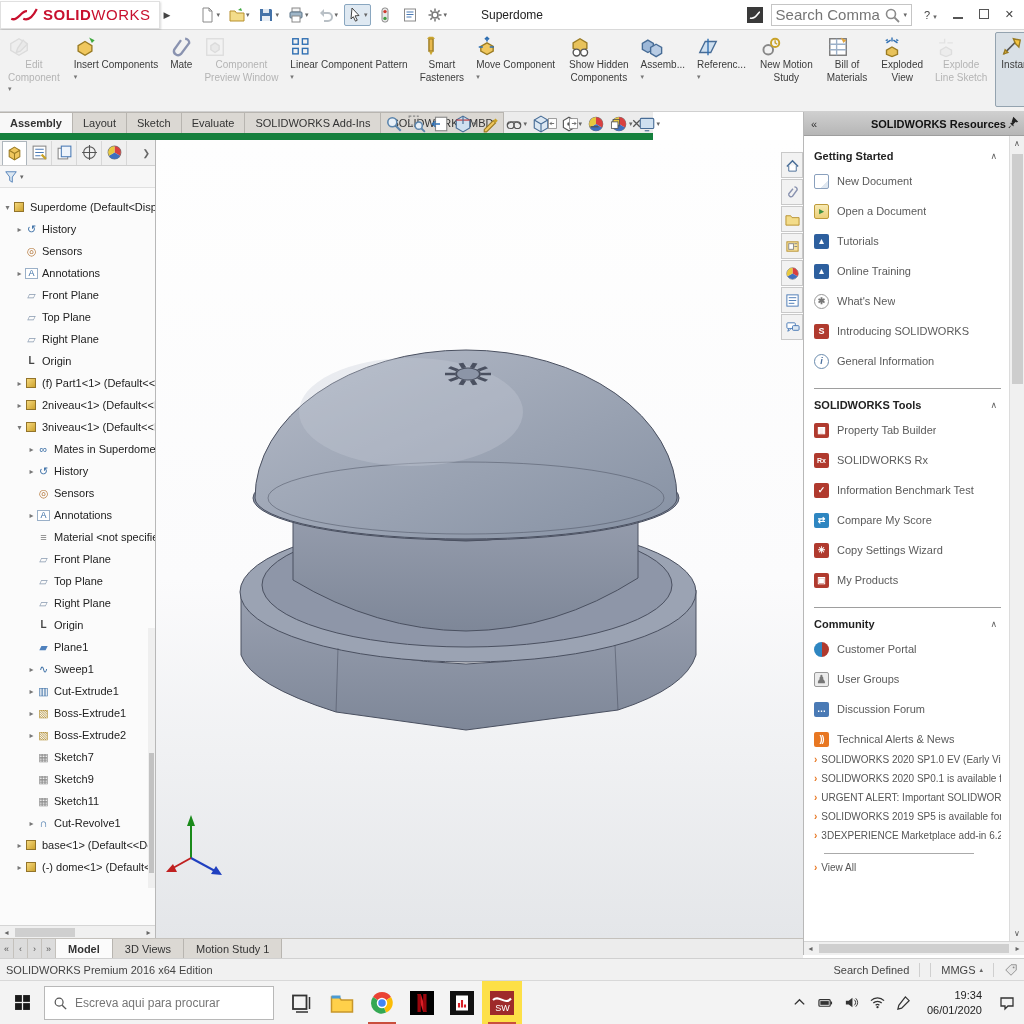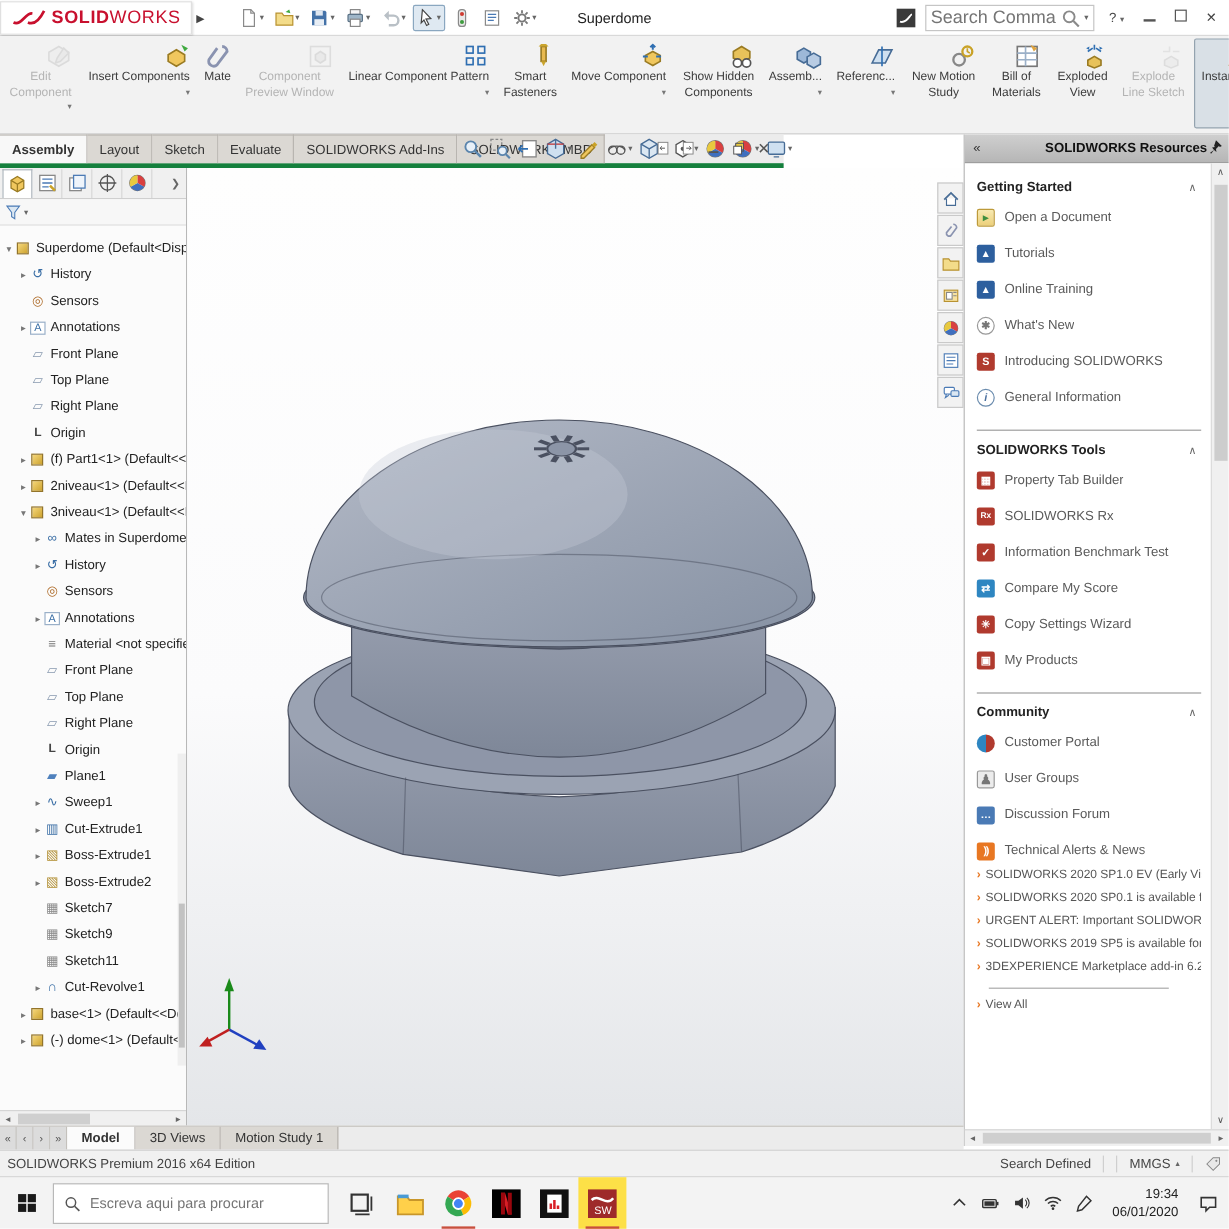--- a/index.html
+++ b/index.html
@@ -24,31 +24,31 @@
   #search-box{display:flex;align-items:center;border:1px solid #c5c5c5;background:#fff;height:22px;padding:0 4px;gap:4px}
   #search-box input{border:none;outline:none;width:104px;font-size:15px;color:#555;font-family:"Liberation Sans",sans-serif}
   .tb-ctl{font-size:11px;color:#444;padding:0 4px}
   .win-glyph{width:10px;height:10px;display:inline-block;border:1px solid #555}
   .min-glyph{width:10px;height:1px;display:inline-block;border-bottom:2px solid #555}
 
   
   #ribbon{position:absolute;top:30px;left:0;width:1024px;height:82px;background:#f2f2f2;border-bottom:1px solid #d0d0d0;display:flex;align-items:stretch;padding:2px 2px 4px 2px}
   .rgroup{display:flex;align-items:stretch}
   .rsep{width:1px;background:#d8d8d8;margin:4px 1px}
-  .rbtn{display:flex;flex-direction:column;align-items:flex-end;justify-content:flex-start;padding:3px 5px 1px 5px;border:1px solid transparent;border-radius:2px;text-align:center}
+  .rbtn{display:flex;flex-direction:column;align-items:flex-start;justify-content:flex-start;padding:3px 5px 1px 5px;border:1px solid transparent;border-radius:2px;text-align:center}
   .rbtn .ric{width:22px;height:22px;margin-bottom:1px}
   .rbtn .ric svg{width:100%;height:100%}
   .rlines{font-size:10px;line-height:1.25;color:#3c3c3c;white-space:nowrap}
   .rbtn.disabled .rlines{color:#b4b4b4}
   .rbtn.disabled .ric{opacity:.4}
   .rbtn.active{background:#d9e0e6;border:1px solid #94a3af}
   .rcaret{font-size:7px;color:#777;margin-top:1px}
 
   
-  #tabrow{position:absolute;top:112px;left:0;width:653px;height:28px;background:#ececec;border-bottom:4px solid #15803d}
+  #tabrow{position:absolute;top:112px;left:0;width:653px;height:28px;background:#ececec;border-bottom:7px solid #15803d}
   #ctabs{display:flex;height:100%;align-items:stretch}
   .ctab{display:flex;align-items:center;padding:0 10px;background:#dbd8d3;border-right:1px solid #b8b5b0;border-top:1px solid #b8b5b0;color:#333;font-size:11px;white-space:nowrap}
   .ctab.active{background:#f8f8f8;font-weight:bold;border-top:1px solid #b8b5b0}
   #headsup{position:absolute;left:385px;top:3px;display:flex;align-items:center;gap:5px}
   .hu-btn{display:flex;align-items:center;gap:1px}
   .hu-ic{width:18px;height:18px;display:inline-block}
   .hu-ic svg{width:100%;height:100%}
   .hu-caret{font-size:7px;color:#666}
   #docwin-ctls{position:absolute;right:10px;top:5px;display:flex;align-items:center;gap:8px}
   .dw-ic{width:13px;height:13px;display:inline-block}
@@ -921,20 +921,24 @@
           </svg></span>
     </div>
     <div id="pane-body" data-name="task-pane-body">
       <div id="pane-sections" data-name="task-pane-sections">
           <div class="psec" data-name="resource-section">
             <div class="psec-h" data-name="section-header">
               <span class="psec-title" data-name="section-title">Getting Started</span>
               <span class="psec-collapse" data-name="section-collapse-icon">∧</span>
             </div>
             <div class="plink" data-name="resource-link">
+              <span class="picon" data-name="new-document-icon"></span>
+              <span class="plabel" data-name="resource-link-label">New Document</span>
+            </div>
+            <div class="plink" data-name="resource-link">
               <span class="picon" data-name="open-document-icon"></span>
               <span class="plabel" data-name="resource-link-label">Open a Document</span>
             </div>
             <div class="plink" data-name="resource-link">
               <span class="picon" data-name="tutorials-icon"></span>
               <span class="plabel" data-name="resource-link-label">Tutorials</span>
             </div>
             <div class="plink" data-name="resource-link">
               <span class="picon" data-name="online-training-icon"></span>
               <span class="plabel" data-name="resource-link-label">Online Training</span>

